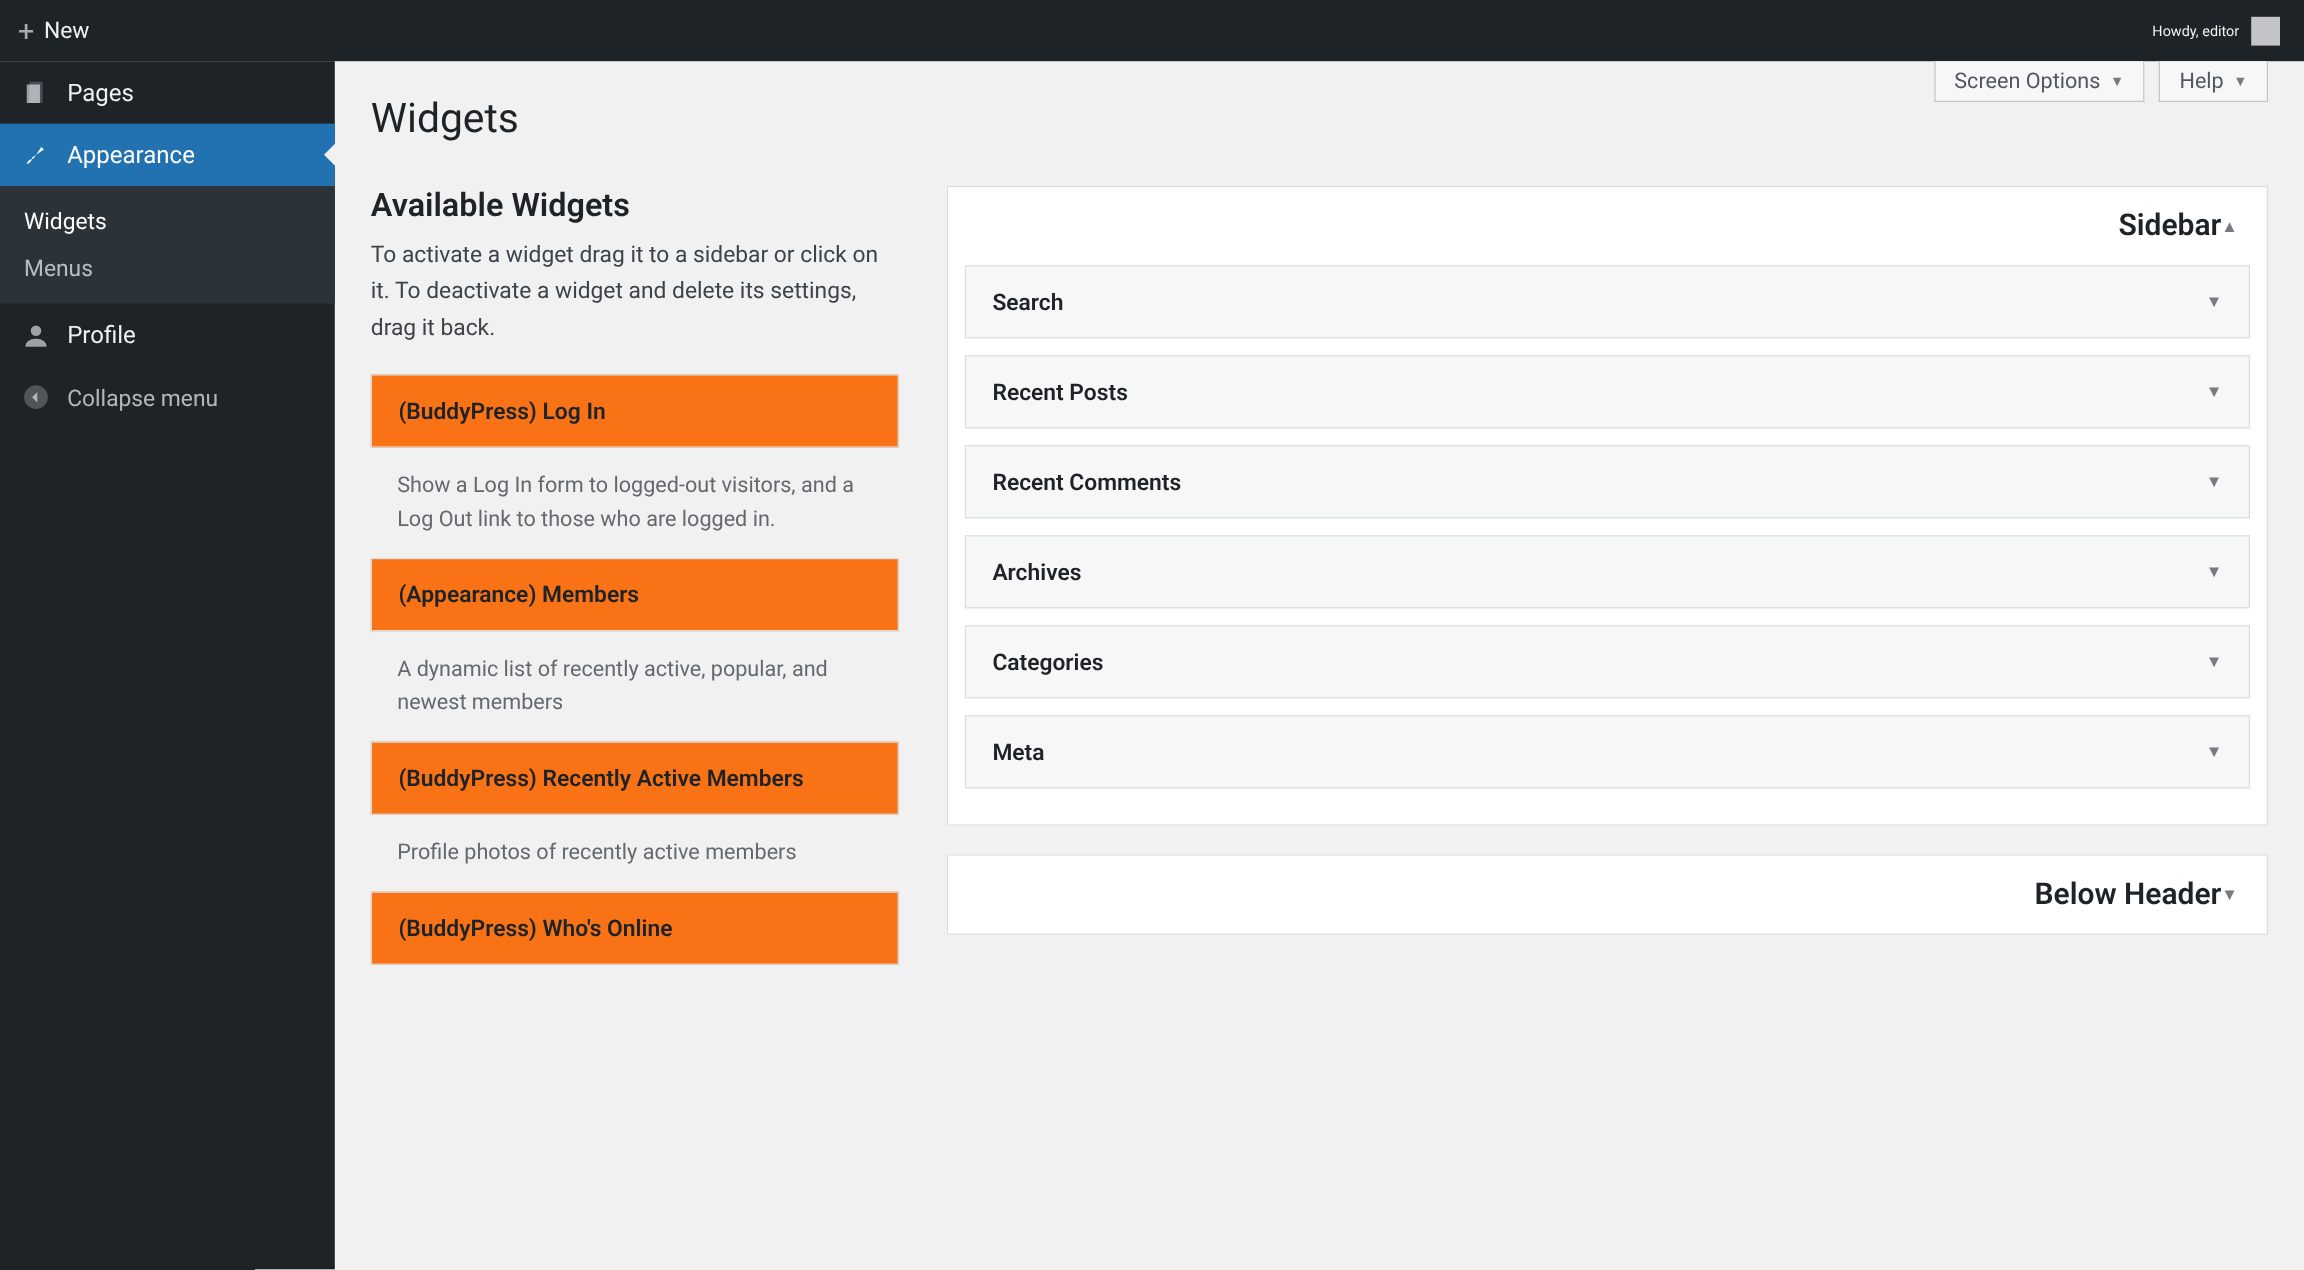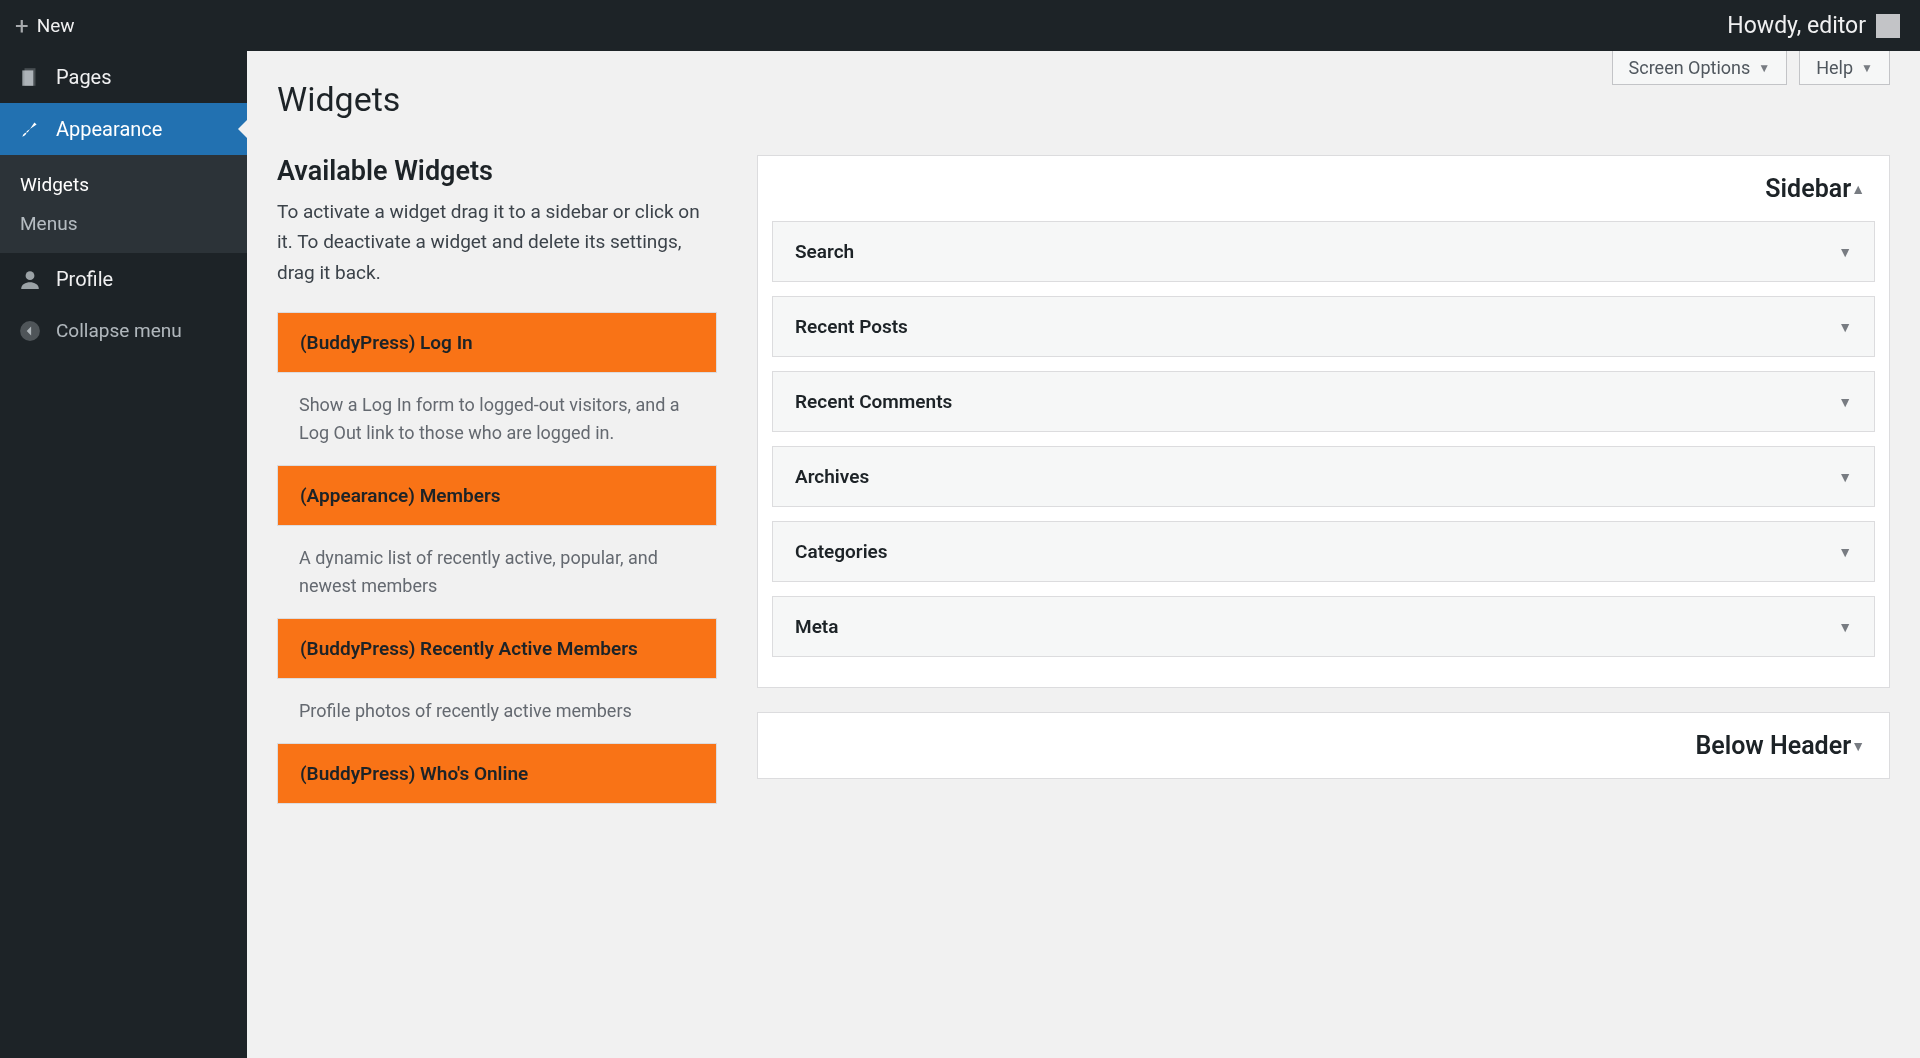--- a/index.html
+++ b/index.html
@@ -13,27 +13,27 @@
   background: #1d2327;
   height: 51px;
   display: flex;
   justify-content: space-between;
   align-items: center;
   padding: 0 20px 0 15px;
   color: #f0f0f1;
 }
 .topbar-left { display: flex; align-items: center; }
 .topbar-new { display: flex; align-items: center; gap: 8px; font-size: 19px; cursor: pointer; }
-.topbar-right { display: flex; align-items: center; gap: 10px; font-size: 23px; }
+.topbar-right { display: flex; align-items: center; gap: 10px; font-size: 12px; }
 .avatar { width: 24px; height: 24px; background: #c3c4c7; display: inline-block; }
 .plus-icon { font-size: 24px; color: #a7aaad; }
 
 .layout { display: flex; }
 .sidebar {
-  width: 247px;
+  width: 279px;
   background: #1d2327;
   min-height: calc(100vh - 51px);
   color: #f0f0f1;
 }
 .menu-item {
   display: flex;
   align-items: center;
   gap: 14px;
   padding: 14px 18px;
   font-size: 20px;
@@ -61,20 +61,21 @@
 .submenu { background: #2c3338; padding: 10px 0; }
 .submenu-item {
   padding: 8px 18px 8px 20px;
   font-size: 19px;
   color: rgba(240,246,252,.7);
   cursor: pointer;
 }
 .submenu-item.current { color: #fff; font-weight: 400; }
 .collapse-item {
   display: flex;
+  align-items: center;
   gap: 14px;
   padding: 14px 18px;
   font-size: 19px;
   color: rgba(240,246,252,.7);
   cursor: pointer;
 }
 
 .content {
   flex: 1;
   padding: 0 30px 30px 30px;

